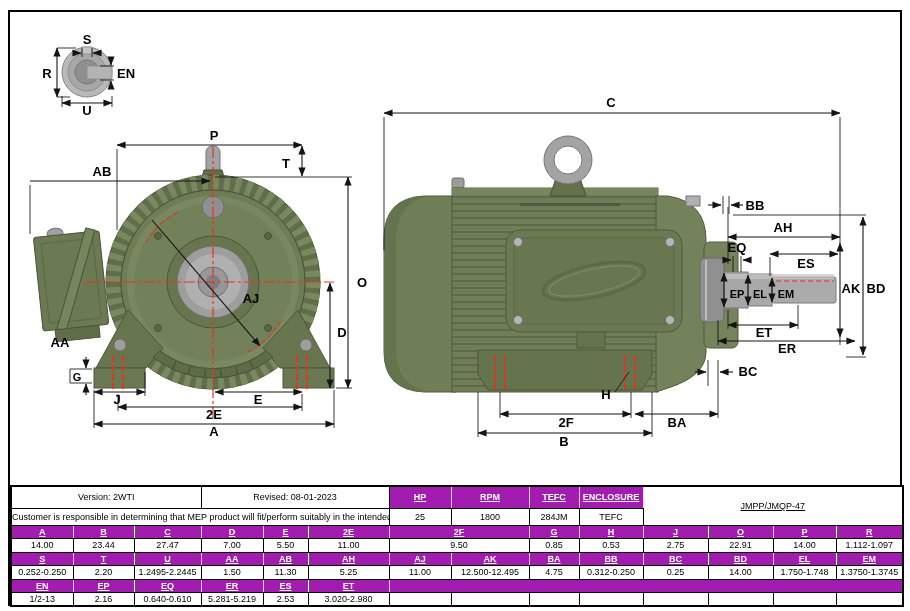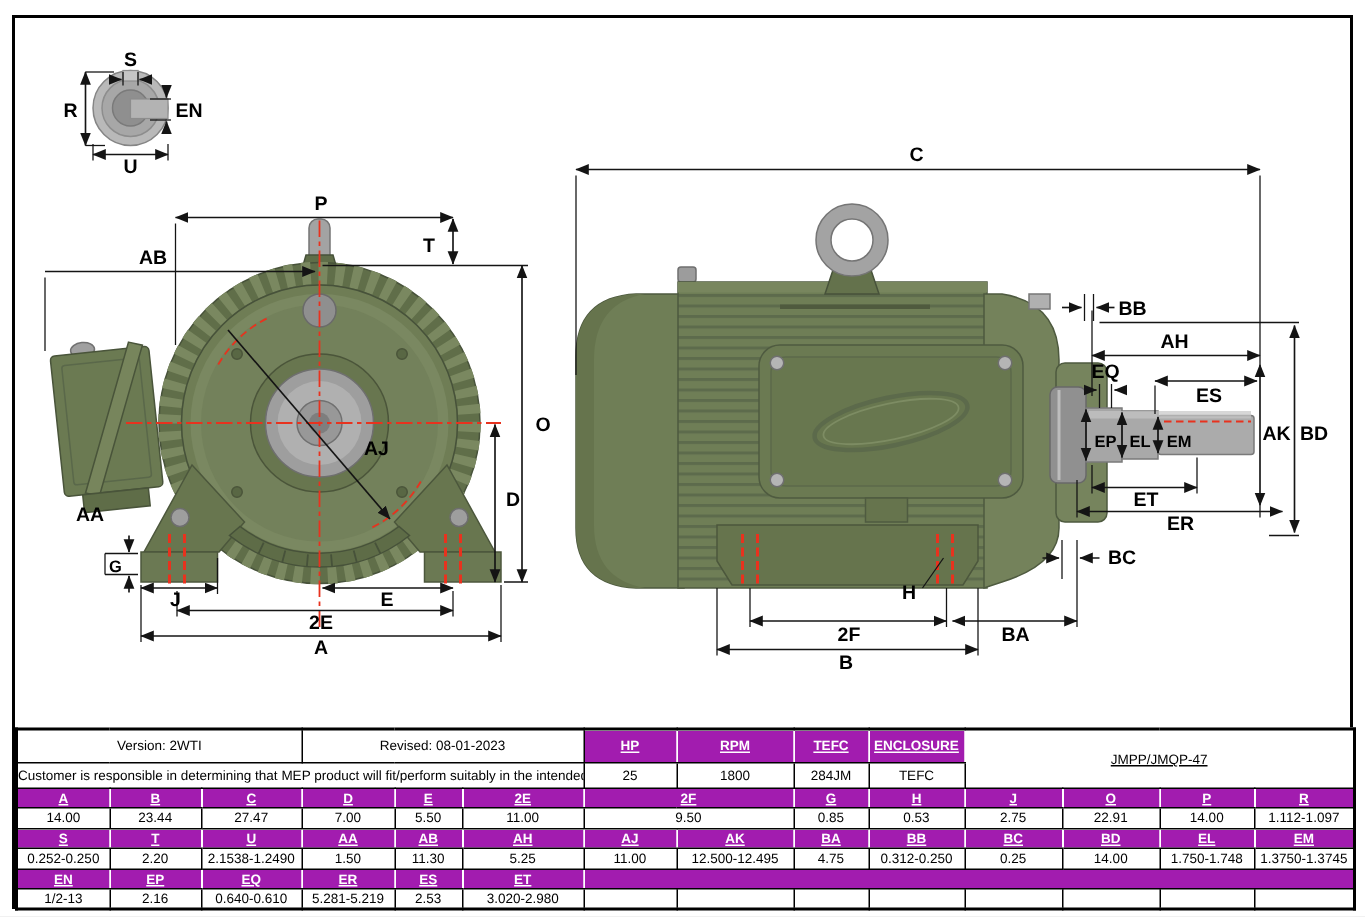--- a/index.html
+++ b/index.html
@@ -364,21 +364,21 @@
       <th>BA</th>
       <th>BB</th>
       <th>BC</th>
       <th>BD</th>
       <th>EL</th>
       <th>EM</th>
     </tr>
     <tr class="rv">
       <td>0.252-0.250</td>
       <td>2.20</td>
-      <td>2.1538-1.2490</td>
+      <td>1.2495-2.2445</td>
       <td>1.50</td>
       <td>11.30</td>
       <td>5.25</td>
       <td>11.00</td>
       <td>12.500-12.495</td>
       <td>4.75</td>
       <td>0.312-0.250</td>
       <td>0.25</td>
       <td>14.00</td>
       <td>1.750-1.748</td>

